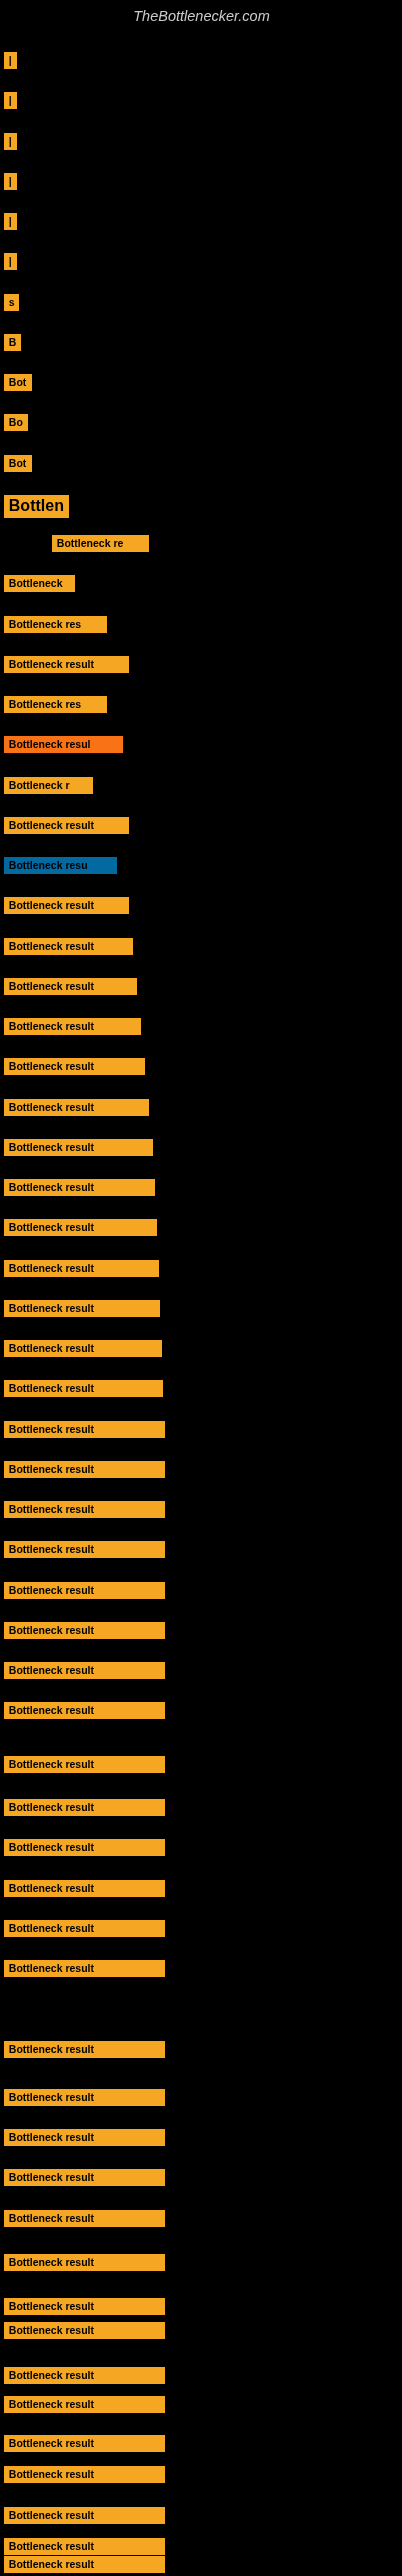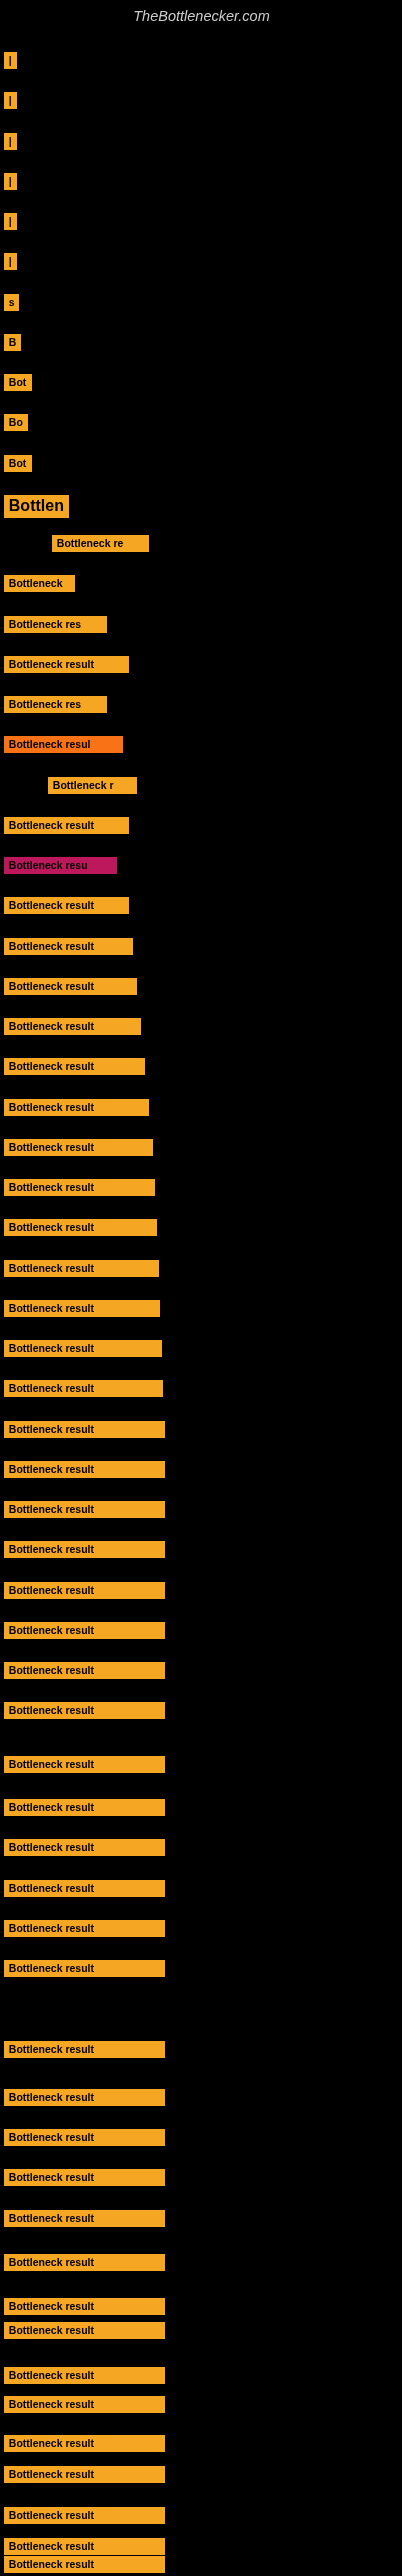--- a/index.html
+++ b/index.html
@@ -43,23 +43,23 @@
     <div style="position: absolute; top: 346px; left: 4px;"><span style="background-color: rgb(245, 166, 35); color: rgb(0, 0, 0); font-size: 10.5px; font-weight: bold; padding: 2.4px 4.8px; display: inline-block; min-width: 28px; white-space: nowrap;">Bot</span></div>
     <div style="position: absolute; top: 386px; left: 4px;"><span style="background-color: rgb(245, 166, 35); color: rgb(0, 0, 0); font-size: 10.5px; font-weight: bold; padding: 2.4px 4.8px; display: inline-block; min-width: 24px; white-space: nowrap;">Bo</span></div>
     <div style="position: absolute; top: 427px; left: 4px;"><span style="background-color: rgb(245, 166, 35); color: rgb(0, 0, 0); font-size: 10.5px; font-weight: bold; padding: 2.4px 4.8px; display: inline-block; min-width: 28px; white-space: nowrap;">Bot</span></div>
     <div style="position: absolute; top: 467px; left: 4px;"><span style="background-color: rgb(245, 166, 35); color: rgb(0, 0, 0); font-size: 16px; font-weight: bold; padding: 2.4px 4.8px; display: inline-block; min-width: 52px; white-space: nowrap;">Bottlen</span></div>
     <div style="position: absolute; top: 507px; left: 4px; margin-left: 48px;"><span style="background-color: rgb(245, 166, 35); color: rgb(0, 0, 0); font-size: 10.5px; font-weight: bold; padding: 2.4px 4.8px; display: inline-block; min-width: 97px; white-space: nowrap;">Bottleneck re</span></div>
     <div style="position: absolute; top: 547px; left: 4px;"><span style="background-color: rgb(245, 166, 35); color: rgb(0, 0, 0); font-size: 10.5px; font-weight: bold; padding: 2.4px 4.8px; display: inline-block; min-width: 71px; white-space: nowrap;">Bottleneck</span></div>
     <div style="position: absolute; top: 588px; left: 4px;"><span style="background-color: rgb(245, 166, 35); color: rgb(0, 0, 0); font-size: 10.5px; font-weight: bold; padding: 2.4px 4.8px; display: inline-block; min-width: 103px; white-space: nowrap;">Bottleneck res</span></div>
     <div style="position: absolute; top: 628px; left: 4px;"><span style="background-color: rgb(245, 166, 35); color: rgb(0, 0, 0); font-size: 10.5px; font-weight: bold; padding: 2.4px 4.8px; display: inline-block; min-width: 125px; white-space: nowrap;">Bottleneck result</span></div>
     <div style="position: absolute; top: 668px; left: 4px;"><span style="background-color: rgb(245, 166, 35); color: rgb(0, 0, 0); font-size: 10.5px; font-weight: bold; padding: 2.4px 4.8px; display: inline-block; min-width: 103px; white-space: nowrap;">Bottleneck res</span></div>
     <div style="position: absolute; top: 708px; left: 4px;"><span style="background-color: #f97316; color: rgb(0, 0, 0); font-size: 10.5px; font-weight: bold; padding: 2.4px 4.8px; display: inline-block; min-width: 119px; white-space: nowrap;">Bottleneck resul</span></div>
-    <div style="position: absolute; top: 749px; left: 4px; margin-left: 44px;"><span style="background-color: rgb(245, 166, 35); color: rgb(0, 0, 0); font-size: 10.5px; font-weight: bold; padding: 2.4px 4.8px; display: inline-block; min-width: 89px; white-space: nowrap;">Bottleneck r</span></div>
+    <div style="position: absolute; top: 749px; left: 4px;"><span style="background-color: rgb(245, 166, 35); color: rgb(0, 0, 0); font-size: 10.5px; font-weight: bold; padding: 2.4px 4.8px; display: inline-block; min-width: 89px; white-space: nowrap;">Bottleneck r</span></div>
     <div style="position: absolute; top: 789px; left: 4px;"><span style="background-color: rgb(245, 166, 35); color: rgb(0, 0, 0); font-size: 10.5px; font-weight: bold; padding: 2.4px 4.8px; display: inline-block; min-width: 125px; white-space: nowrap;">Bottleneck result</span></div>
-    <div style="position: absolute; top: 829px; left: 4px;"><span style="background-color: #be185d; color: rgb(0, 0, 0); font-size: 10.5px; font-weight: bold; padding: 2.4px 4.8px; display: inline-block; min-width: 113px; white-space: nowrap;">Bottleneck resu</span></div>
+    <div style="position: absolute; top: 829px; left: 4px;"><span style="background-color: #0369a1; color: rgb(0, 0, 0); font-size: 10.5px; font-weight: bold; padding: 2.4px 4.8px; display: inline-block; min-width: 113px; white-space: nowrap;">Bottleneck resu</span></div>
     <div style="position: absolute; top: 869px; left: 4px;"><span style="background-color: rgb(245, 166, 35); color: rgb(0, 0, 0); font-size: 10.5px; font-weight: bold; padding: 2.4px 4.8px; display: inline-block; min-width: 125px; white-space: nowrap;">Bottleneck result</span></div>
     <div style="position: absolute; top: 910px; left: 4px;"><span style="background-color: rgb(245, 166, 35); color: rgb(0, 0, 0); font-size: 10.5px; font-weight: bold; padding: 2.4px 4.8px; display: inline-block; min-width: 129px; white-space: nowrap;">Bottleneck result</span></div>
     <div style="position: absolute; top: 950px; left: 4px;"><span style="background-color: rgb(245, 166, 35); color: rgb(0, 0, 0); font-size: 10.5px; font-weight: bold; padding: 2.4px 4.8px; display: inline-block; min-width: 133px; white-space: nowrap;">Bottleneck result</span></div>
     <div style="position: absolute; top: 990px; left: 4px;"><span style="background-color: rgb(245, 166, 35); color: rgb(0, 0, 0); font-size: 10.5px; font-weight: bold; padding: 2.4px 4.8px; display: inline-block; min-width: 137px; white-space: nowrap;">Bottleneck result</span></div>
     <div style="position: absolute; top: 1030px; left: 4px;"><span style="background-color: rgb(245, 166, 35); color: rgb(0, 0, 0); font-size: 10.5px; font-weight: bold; padding: 2.4px 4.8px; display: inline-block; min-width: 141px; white-space: nowrap;">Bottleneck result</span></div>
     <div style="position: absolute; top: 1071px; left: 4px;"><span style="background-color: rgb(245, 166, 35); color: rgb(0, 0, 0); font-size: 10.5px; font-weight: bold; padding: 2.4px 4.8px; display: inline-block; min-width: 145px; white-space: nowrap;">Bottleneck result</span></div>
     <div style="position: absolute; top: 1111px; left: 4px;"><span style="background-color: rgb(245, 166, 35); color: rgb(0, 0, 0); font-size: 10.5px; font-weight: bold; padding: 2.4px 4.8px; display: inline-block; min-width: 149px; white-space: nowrap;">Bottleneck result</span></div>
     <div style="position: absolute; top: 1151px; left: 4px;"><span style="background-color: rgb(245, 166, 35); color: rgb(0, 0, 0); font-size: 10.5px; font-weight: bold; padding: 2.4px 4.8px; display: inline-block; min-width: 151px; white-space: nowrap;">Bottleneck result</span></div>
     <div style="position: absolute; top: 1191px; left: 4px;"><span style="background-color: rgb(245, 166, 35); color: rgb(0, 0, 0); font-size: 10.5px; font-weight: bold; padding: 2.4px 4.8px; display: inline-block; min-width: 153px; white-space: nowrap;">Bottleneck result</span></div>
     <div style="position: absolute; top: 1232px; left: 4px;"><span style="background-color: rgb(245, 166, 35); color: rgb(0, 0, 0); font-size: 10.5px; font-weight: bold; padding: 2.4px 4.8px; display: inline-block; min-width: 155px; white-space: nowrap;">Bottleneck result</span></div>

